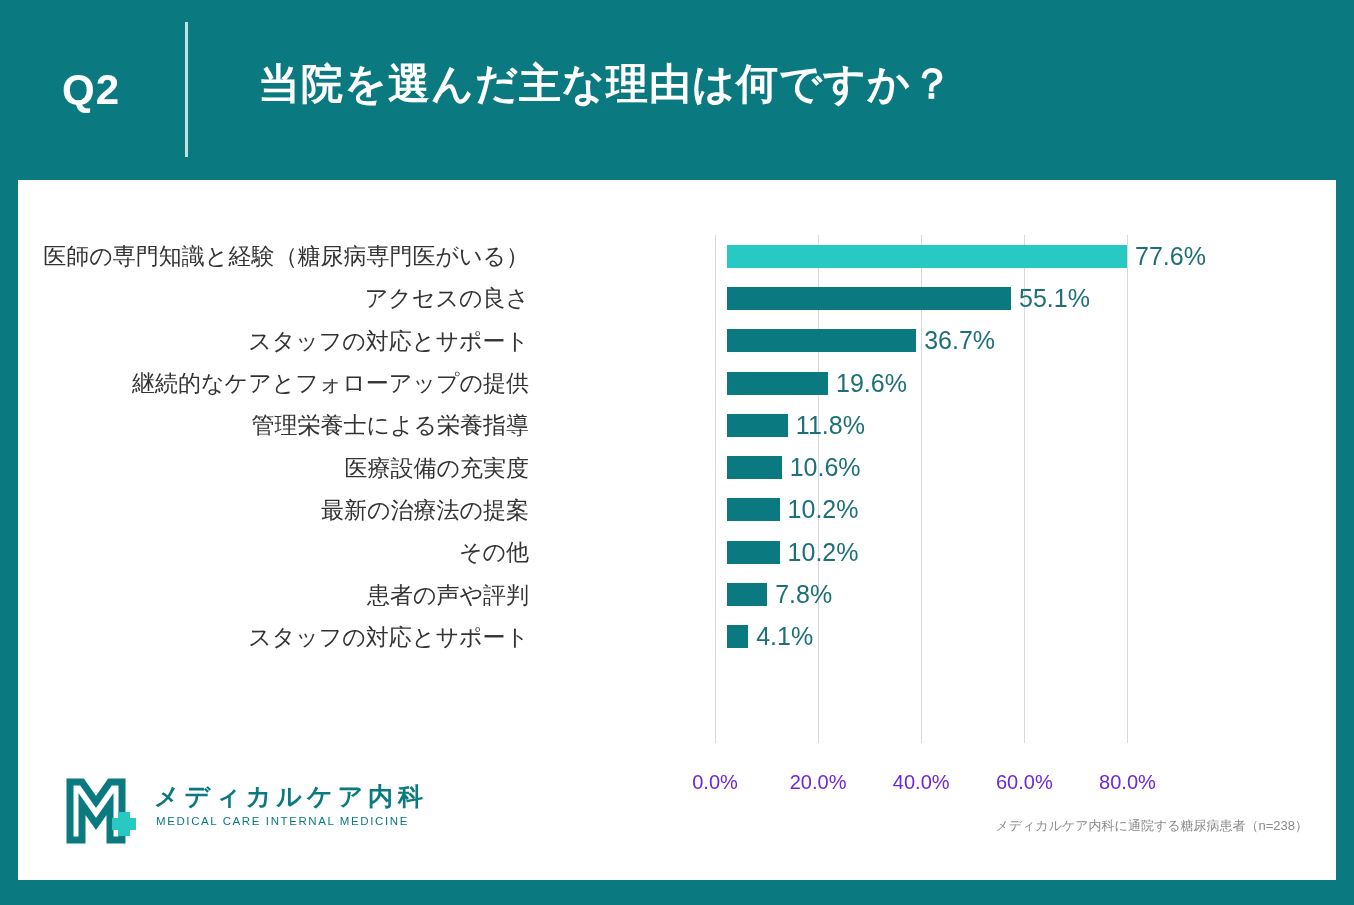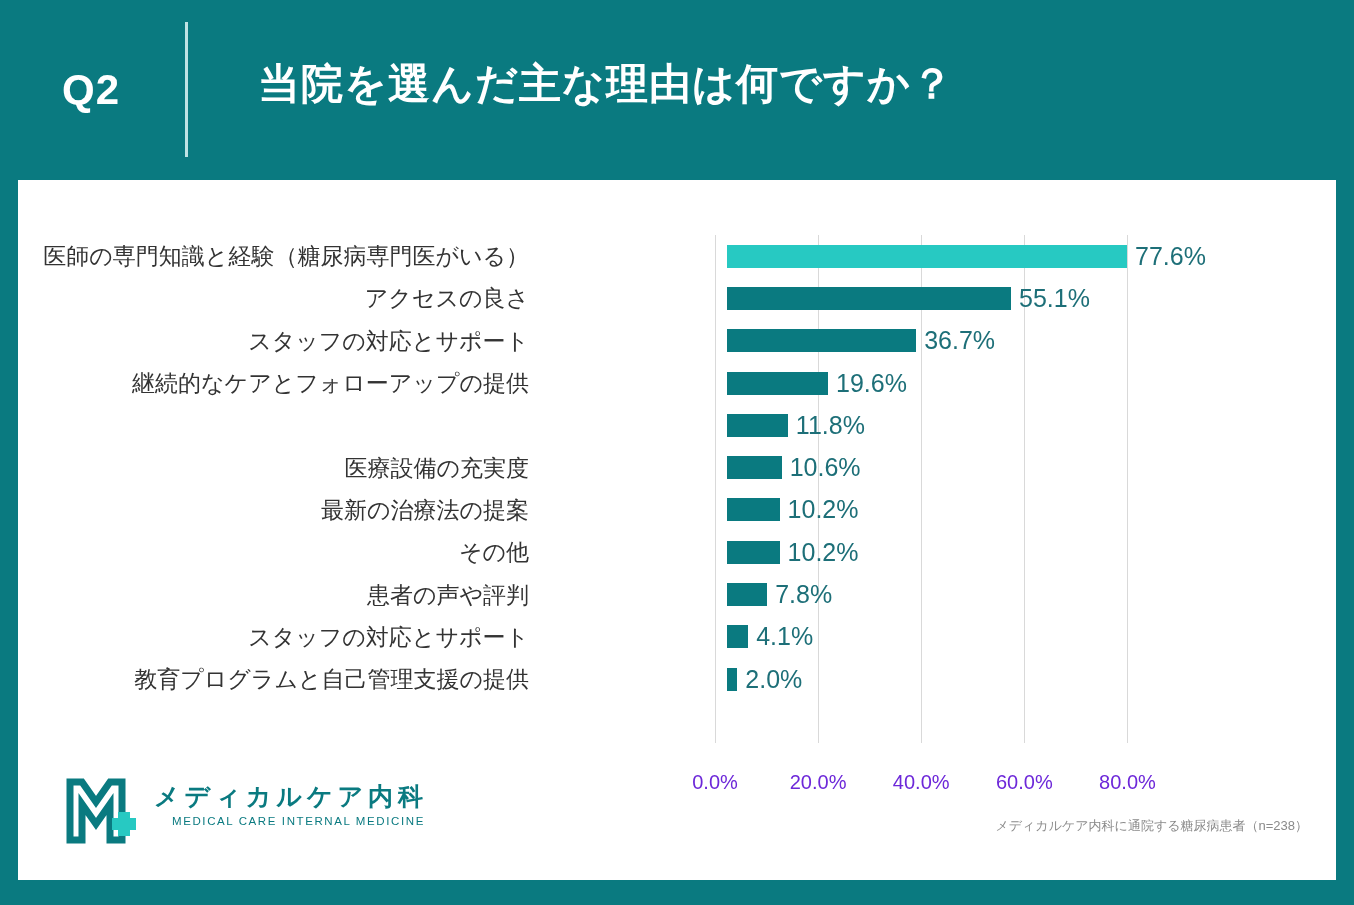--- a/index.html
+++ b/index.html
@@ -182,21 +182,20 @@
     white-space: nowrap;
   }
   .logo-sub {
     position: absolute;
     left: 90px;
     top: 37px;
     color: #0a7a80;
     font-size: 11.5px;
     letter-spacing: 1.6px;
     white-space: nowrap;
-    margin-left: 16px;
   }
   .source-note {
     position: absolute;
     right: 28px;
     top: 637px;
     color: #8a8a8a;
     font-size: 13px;
     white-space: nowrap;
   }
 </style>
@@ -246,20 +245,21 @@
             </div>
           </div>
           <div class="row">
             <div class="row-label">継続的なケアとフォローアップの提供</div>
             <div class="bar-wrap">
               <div class="bar" style="width: 101.049px;"></div>
               <div class="bar-value">19.6%</div>
             </div>
           </div>
           <div class="row">
+            <div class="row-label">管理栄養士による栄養指導</div>
             <div class="bar-wrap">
               <div class="bar" style="width: 60.8356px;"></div>
               <div class="bar-value">11.8%</div>
             </div>
           </div>
           <div class="row">
             <div class="row-label">医療設備の充実度</div>
             <div class="bar-wrap">
               <div class="bar" style="width: 54.6489px;"></div>
               <div class="bar-value">10.6%</div>
@@ -284,27 +284,20 @@
             <div class="bar-wrap">
               <div class="bar" style="width: 40.2133px;"></div>
               <div class="bar-value">7.8%</div>
             </div>
           </div>
           <div class="row">
             <div class="row-label">スタッフの対応とサポート</div>
             <div class="bar-wrap">
               <div class="bar" style="width: 21.1378px;"></div>
               <div class="bar-value">4.1%</div>
-            </div>
-          </div>
-          <div class="row">
-            <div class="row-label">教育プログラムと自己管理支援の提供</div>
-            <div class="bar-wrap">
-              <div class="bar" style="width: 10.3111px;"></div>
-              <div class="bar-value">2.0%</div>
             </div>
           </div>
         </div>
 
       <div class="x-axis">
           <div class="x-tick" style="left: 0px;">0.0%</div>
           <div class="x-tick" style="left: 103.111px;">20.0%</div>
           <div class="x-tick" style="left: 206.222px;">40.0%</div>
           <div class="x-tick" style="left: 309.333px;">60.0%</div>
           <div class="x-tick" style="left: 412.444px;">80.0%</div>

